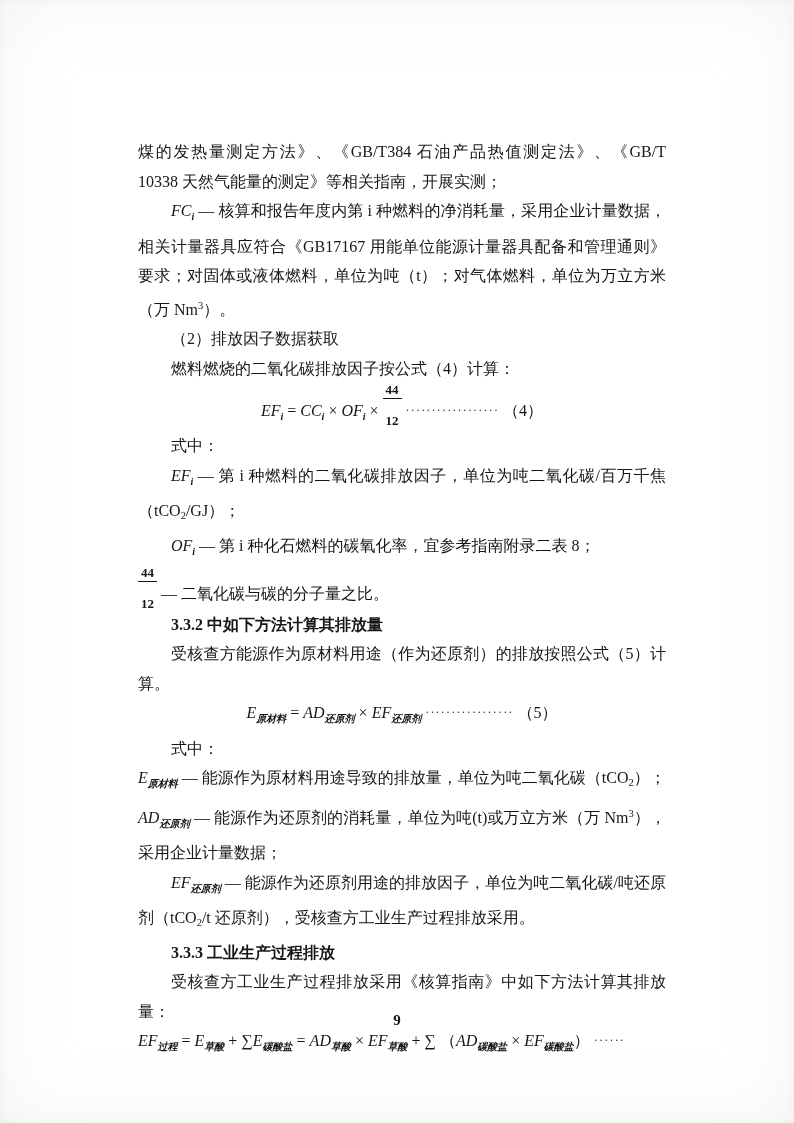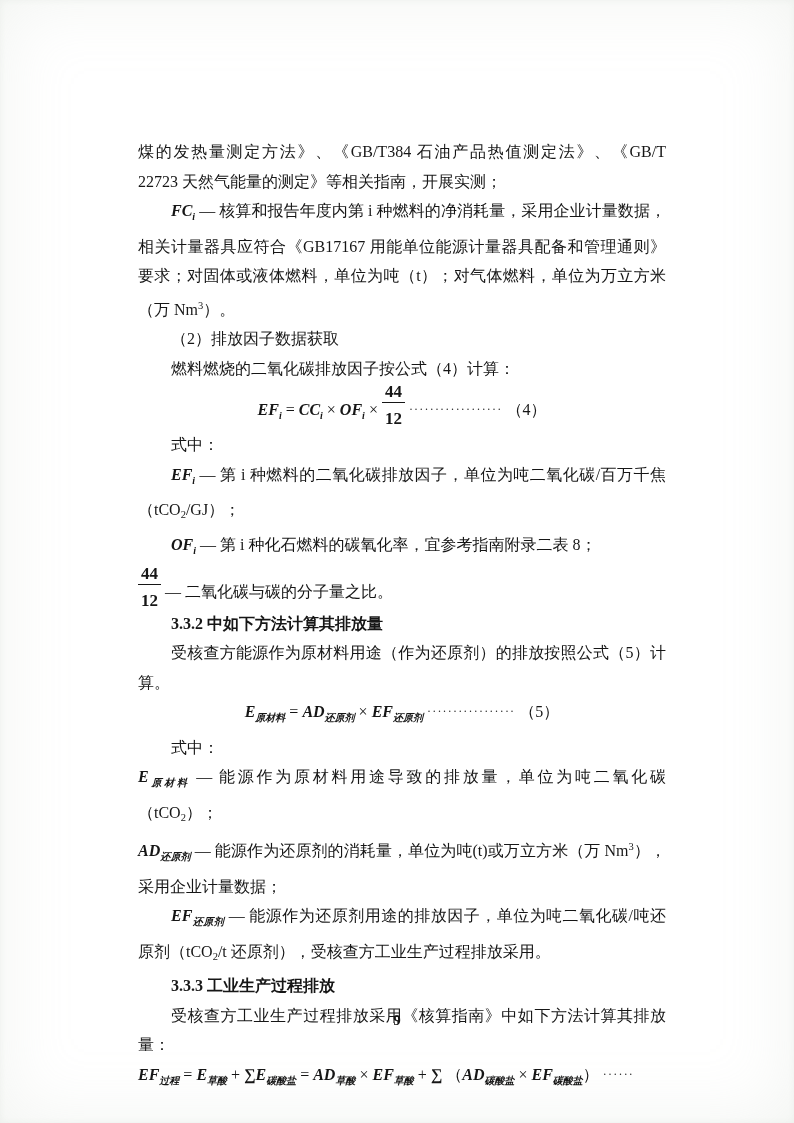--- a/index.html
+++ b/index.html
@@ -22,45 +22,45 @@
     font-size: 16px;
     line-height: 29.5px;
     color: #161616;
     text-align: justify;
   }
   .content p { margin: 0; }
   .line.indent { text-indent: 33px; }
   .heading { font-weight: bold; }
   .formula-center { text-align: center; text-align-last: center; }
   .formula-left { text-align: left; text-align-last: left; white-space: nowrap; }
-  .rm { font-style: italic; font-weight: bold; }
+  .rm { font-style: italic; font-weight: normal; }
   .rs { font-style: italic; font-weight: bold; font-size: 10px; vertical-align: -4px; }
   .rsb { font-size: 10.5px; vertical-align: -3px; }
   .ru { font-size: 10.5px; vertical-align: 6px; }
   .rd { font-size: 12px; letter-spacing: 1.2px; vertical-align: 2px; color: #2e2e2e; }
   .frac {
     display: inline-block; vertical-align: -9px;
     line-height: 1; text-align: center;
-    font-weight: bold; font-size: 17px; font-style: normal;
+    font-weight: bold; font-size: 13px; font-style: normal;
   }
   .frac .fn { display: block; padding: 0 3px 1.5px; border-bottom: 1.4px solid #161616; }
-  .frac .fd { display: block; padding-top: 7px; }
+  .frac .fd { display: block; padding-top: 7px; margin-top: 8px; }
   .page-num {
     position: absolute;
     left: 0; right: 0; top: 1012px;
     text-align: center;
     font-size: 15px; font-weight: bold; color: #161616;
   }
 </style>
 </head>
 <body>
 
 <div class="sheet">
   <div class="content">
-      <p class="line"><span class="rt">煤的发热量测定方法》、《GB/T384 石油产品热值测定法》、《GB/T 22723 天然气能量的测定》等相关指南，开展实测；</span></p>
+      <p class="line"><span class="rt">煤的发热量测定方法》、《GB/T384 石油产品热值测定法》、《GB/T 10338 天然气能量的测定》等相关指南，开展实测；</span></p>
       <p class="line indent"><span class="rm">FC</span><span class="rs">i</span><span class="rt"> — 核算和报告年度内第 i 种燃料的净消耗量，采用企业计量数据，相关计量器具应符合《GB17167 用能单位能源计量器具配备和管理通则》要求；对固体或液体燃料，单位为吨（t）；对气体燃料，单位为万立方米（万 Nm</span><span class="ru">3</span><span class="rt">）。</span></p>
       <p class="line indent"><span class="rt">（2）排放因子数据获取</span></p>
       <p class="line indent"><span class="rt">燃料燃烧的二氧化碳排放因子按公式（4）计算：</span></p>
       <p class="line formula-center"><span class="rm">EF</span><span class="rs">i</span><span class="rt"> = </span><span class="rm">CC</span><span class="rs">i</span><span class="rt"> × </span><span class="rm">OF</span><span class="rs">i</span><span class="rt"> × </span><span class="frac"><span class="fn">44</span><span class="fd">12</span></span><span class="rt"> </span><span class="rd">··················</span><span class="rt"> （4）</span></p>
       <p class="line indent"><span class="rt">式中：</span></p>
       <p class="line indent"><span class="rm">EF</span><span class="rs">i</span><span class="rt"> — 第 i 种燃料的二氧化碳排放因子，单位为吨二氧化碳/百万千焦（tCO</span><span class="rsb">2</span><span class="rt">/GJ）；</span></p>
       <p class="line indent"><span class="rm">OF</span><span class="rs">i</span><span class="rt"> — 第 i 种化石燃料的碳氧化率，宜参考指南附录二表 8；</span></p>
       <p class="line"><span class="frac"><span class="fn">44</span><span class="fd">12</span></span><span class="rt"> — 二氧化碳与碳的分子量之比。</span></p>
       <p class="line heading indent"><span class="rt">3.3.2 中如下方法计算其排放量</span></p>
       <p class="line indent"><span class="rt">受核查方能源作为原材料用途（作为还原剂）的排放按照公式（5）计算。</span></p>

